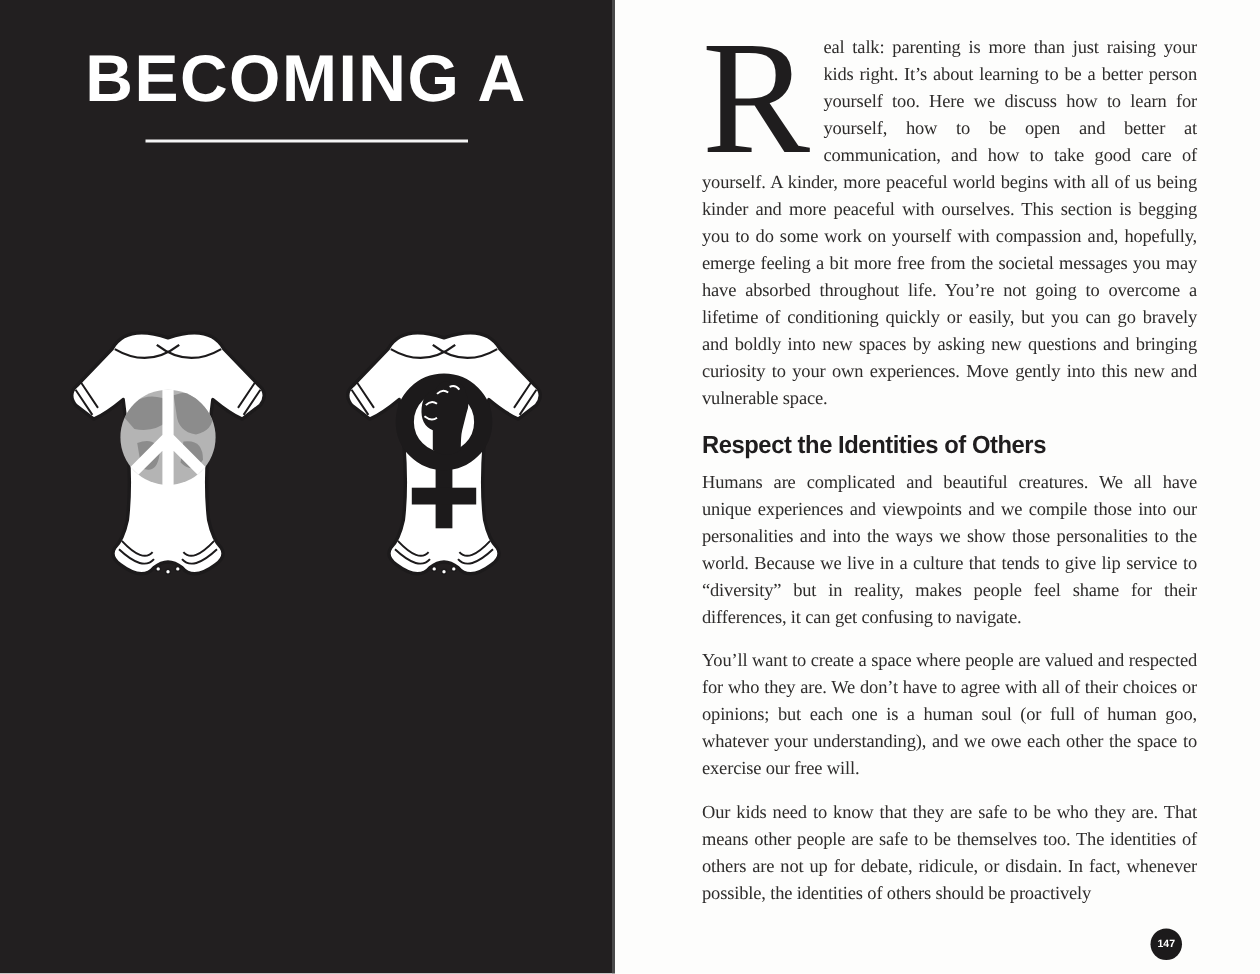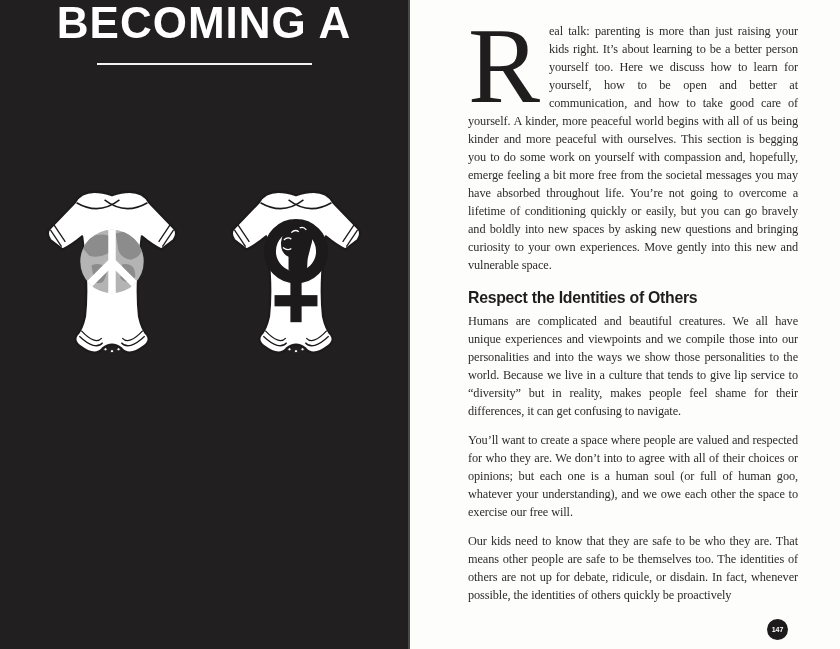--- a/index.html
+++ b/index.html
@@ -7,21 +7,21 @@
   body { font-family:"Liberation Serif", serif; background:#ffffff; overflow:hidden; }
   .spread { display:flex; width:840px; height:649px; background:#fdfdfc; }
 
   
   .page-left {
     width:410px; height:649px; background:#221f20; color:#ffffff;
     position:relative; flex:0 0 auto;
     border-right:2px solid #4a4a4a;
   }
   .chapter-title {
-    text-align:center;
+    margin-top:30px; text-align:center;
     font-family:"Liberation Sans", sans-serif; font-weight:800;
     font-size:44px; line-height:46px; letter-spacing:1px; color:#fff;
   }
   .title-divider {
     width:215px; height:2px; background:#f4f4f4; margin:17px auto 0 auto;
   }
   .onesies-row {
     display:flex; justify-content:center; gap:34px; margin-top:106px;
   }
   .onesie-svg { display:block; }
@@ -132,21 +132,21 @@
   </div>
 
   <div class="page-right">
     <p class="body-para">
       <span class="drop-cap">R</span><span>eal talk: parenting is more than just raising your kids right. It’s about learning to be a better person yourself too. Here we discuss how to learn for yourself, how to be open and better at communication, and how to take good care of yourself. A kinder, more peaceful world begins with all of us being kinder and more peaceful with ourselves. This section is begging you to do some work on yourself with compassion and, hopefully, emerge feeling a bit more free from the societal messages you may have absorbed throughout life. You’re not going to overcome a lifetime of conditioning quickly or easily, but you can go bravely and boldly into new spaces by asking new questions and bringing curiosity to your own experiences. Move gently into this new and vulnerable space.</span>
     </p>
 
     <h2 class="section-heading">Respect the Identities of Others</h2>
 
     <p class="body-para">Humans are complicated and beautiful creatures. We all have unique experiences and viewpoints and we compile those into our personalities and into the ways we show those personalities to the world. Because we live in a culture that tends to give lip service to “diversity” but in reality, makes people feel shame for their differences, it can get confusing to navigate.</p>
-    <p class="body-para">You’ll want to create a space where people are valued and respected for who they are. We don’t into to agree with all of their choices or opinions; but each one is a human soul (or full of human goo, whatever your understanding), and we owe each other the space to exercise our free will.</p>
-    <p class="body-para">Our kids need to know that they are safe to be who they are. That means other people are safe to be themselves too. The identities of others are not up for debate, ridicule, or disdain. In fact, whenever possible, the identities of others quickly be proactively</p>
+    <p class="body-para">You’ll want to create a space where people are valued and respected for who they are. We don’t have to agree with all of their choices or opinions; but each one is a human soul (or full of human goo, whatever your understanding), and we owe each other the space to exercise our free will.</p>
+    <p class="body-para">Our kids need to know that they are safe to be who they are. That means other people are safe to be themselves too. The identities of others are not up for debate, ridicule, or disdain. In fact, whenever possible, the identities of others should be proactively</p>
 
     <div class="page-badge">
       <span>147</span>
     </div>
   </div>
 
 </div>
 
 </body></html>

